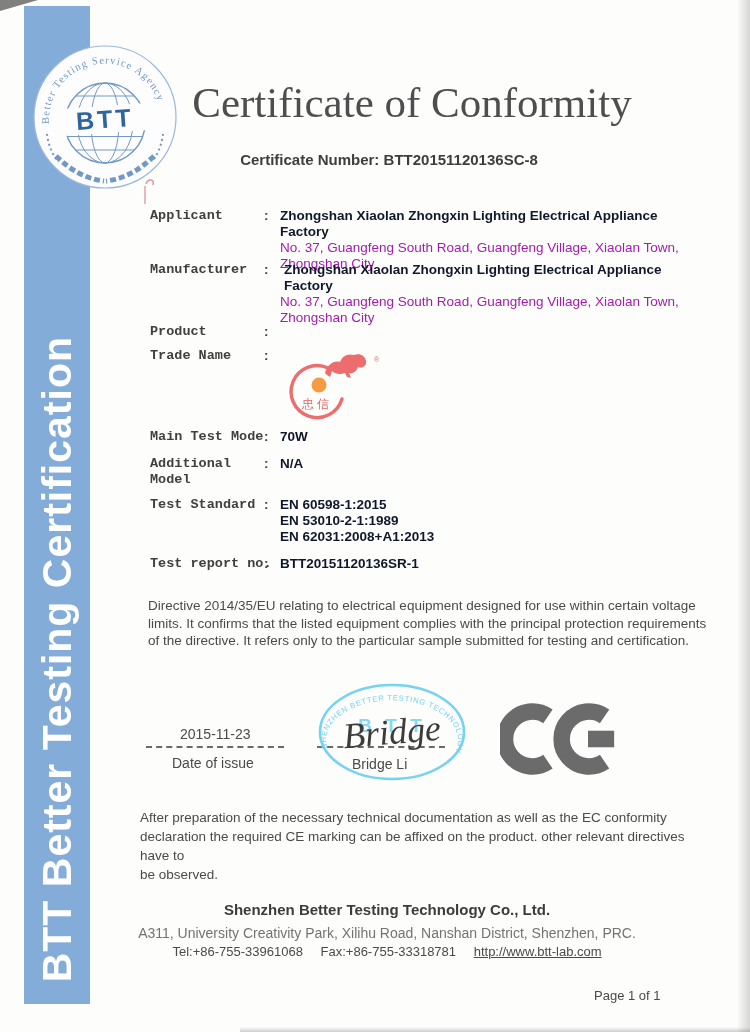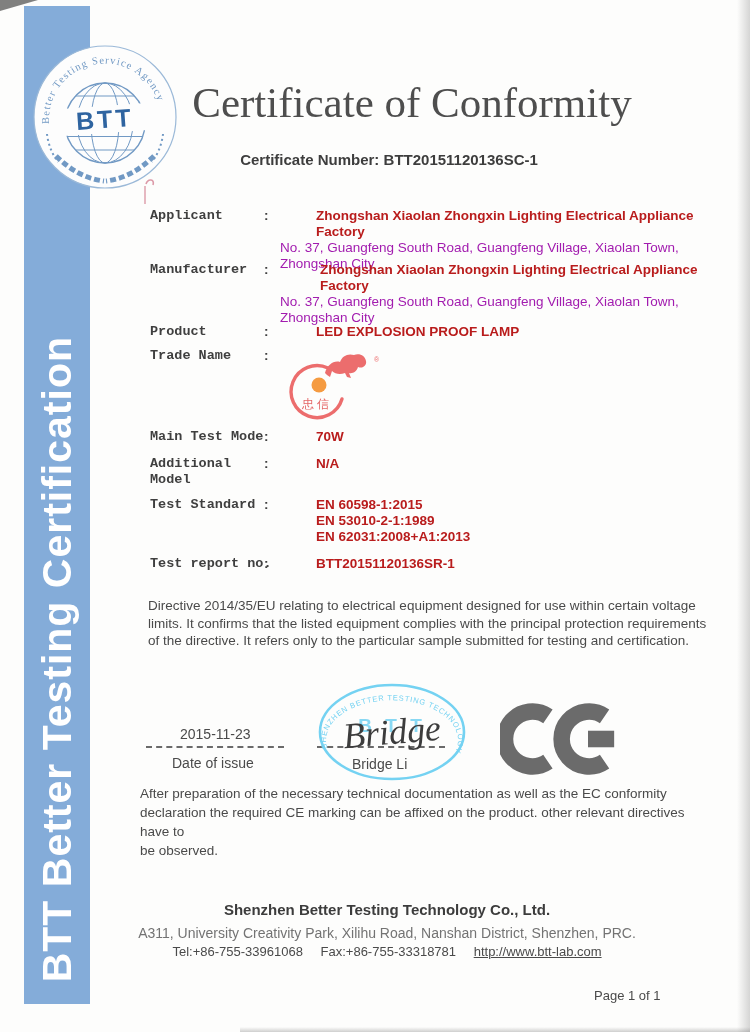--- a/index.html
+++ b/index.html
@@ -18,33 +18,33 @@
 
   
   .title{position:absolute;left:150px;top:78px;width:524px;text-align:center;
        font-family:"Liberation Serif",serif;font-weight:normal;font-size:43px;color:#4e4e4e;}
   .cert-no{position:absolute;left:129px;top:151px;width:520px;text-align:center;
        font-size:15px;font-weight:bold;color:#3d3d3d;}
 
   
   .lbl{position:absolute;left:150px;font-size:13.5px;font-weight:bold;color:#3f3f3f;line-height:15.5px;font-family:Liberation Mono, monospace;}
   .colon{position:absolute;left:264px;font-size:13.5px;font-weight:bold;color:#3f3f3f;}
-  .vbold{position:absolute;left:280px;width:420px;font-size:13.5px;font-weight:bold;color:#b91c1c;line-height:16px;margin-left:36px;}
+  .vbold{position:absolute;left:280px;width:420px;font-size:13.5px;font-weight:bold;color:#0f172a;line-height:16px;}
   .vreg{position:absolute;left:280px;width:400px;font-size:13.5px;color:#a21caf;line-height:16px;}
   .std-line{display:block;}
 
   
   .trade-logo{position:absolute;left:280px;top:352px;width:104px;height:70px;}
   .trade-cn{font-size:12px;fill:#e46565;letter-spacing:3px;font-family:"DejaVu Sans",sans-serif;}
 
   
   .para{position:absolute;font-size:13.5px;color:#4a4a4a;line-height:17.5px;}
   .para span{display:block;}
   .attest{left:148px;top:597px;width:560px;}
-  .cenote{left:140px;top:784px;width:575px;line-height:19px;}
+  .cenote{left:140px;top:808px;width:575px;line-height:19px;}
 
   
   .sig-date{position:absolute;left:180px;top:726px;font-size:14px;color:#4a4a4a;}
   .dash1{position:absolute;left:146px;top:746px;width:138px;border-top:2px dashed #6a6a6a;}
   .dash2{position:absolute;left:317px;top:746px;width:128px;border-top:2px dashed #6a6a6a;}
   .sig-date-lbl{position:absolute;left:172px;top:755px;font-size:14px;color:#4a4a4a;}
   .sig-name{position:absolute;left:352px;top:756px;font-size:14px;color:#4a4a4a;}
   .stamp{position:absolute;left:312px;top:678px;width:160px;height:112px;}
   .sig-script{font-family:"Liberation Serif",serif;font-style:italic;font-size:36px;fill:#3c3c3c;}
   .ce{position:absolute;left:500px;top:696px;width:122px;height:86px;}
@@ -98,21 +98,21 @@
     <path d="M 122 112 Q 100 134 74 137" fill="none" stroke="#7199c4" stroke-width="5" stroke-dasharray="6 3"></path>
     <g transform="rotate(-4 73 76)">
       <rect x="31" y="62" width="84" height="27" fill="#fdfdfd"></rect>
       <text x="73" y="84" text-anchor="middle" font-size="25" font-weight="bold" letter-spacing="3" fill="#2f64a0" font-family="Liberation Sans,sans-serif">BTT</text>
     </g>
   </svg>
 
   <div class="title">Certificate of Conformity</div>
   <div class="cert-no">
     <span>Certificate Number:</span>
-    <span>BTT20151120136SC-1</span>
+    <span>BTT20151120136SC-8</span>
   </div>
 
   <svg class="pen-mark" viewBox="0 0 16 30">
     <path d="M 4 7 C 6 1 13 2 11 8" fill="none" stroke="#dc9aa8" stroke-width="1.6"></path>
     <path d="M 3 9 L 3 27" fill="none" stroke="#dc9aa8" stroke-width="1.4"></path>
   </svg>
 
   <div class="lbl" style="top:208px">Applicant</div>
   <div class="colon" style="top:208px">:</div>
   <div class="vbold" style="top:208px">Zhongshan Xiaolan Zhongxin Lighting Electrical Appliance Factory</div>
@@ -124,21 +124,20 @@
   <div class="lbl" style="top:262px">Manufacturer</div>
   <div class="colon" style="top:262px">:</div>
   <div class="vbold" style="top:262px;left:284px">Zhongshan Xiaolan Zhongxin Lighting Electrical Appliance Factory</div>
   <div class="vreg" style="top:294px">
     <span class="std-line">No. 37, Guangfeng South Road, Guangfeng Village, Xiaolan Town,</span>
     <span class="std-line">Zhongshan City</span>
   </div>
 
   <div class="lbl" style="top:324px">Product</div>
   <div class="colon" style="top:324px">:</div>
-  <div class="vbold" style="top:324px">LED EXPLOSION PROOF LAMP</div>
 
   <div class="lbl" style="top:348px">Trade Name</div>
   <div class="colon" style="top:348px">:</div>
   <svg class="trade-logo" viewBox="0 0 104 70">
     <path d="M 48 16 A 26 26 0 1 0 62 47" fill="none" stroke="#ec6d6d" stroke-width="3.4" stroke-linecap="round"></path>
     <circle cx="39" cy="33" r="7.5" fill="#f59b41"></circle>
     <text x="37" y="56" text-anchor="middle" class="trade-cn">忠信</text>
     <path d="M 45 21 C 47 13 54 8 60 10 C 62 4 68 1 74 3 C 80 1 85 4 86 9 C 87 13 83 17 78 15
              C 77 19 73 22 69 21 L 71 26 L 67 25 L 65 21 C 60 23 55 22 52 19 L 50 25 L 47 23 Z" fill="#ec6d6d"></path>
     <text x="94" y="10" font-size="7" fill="#ec6d6d">®</text>

